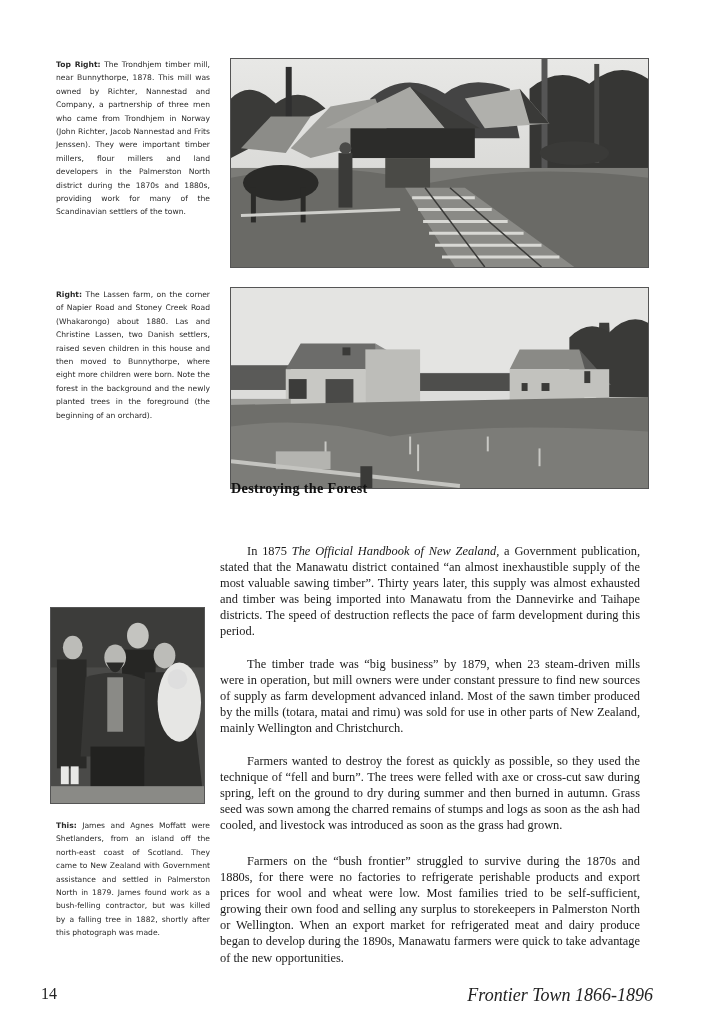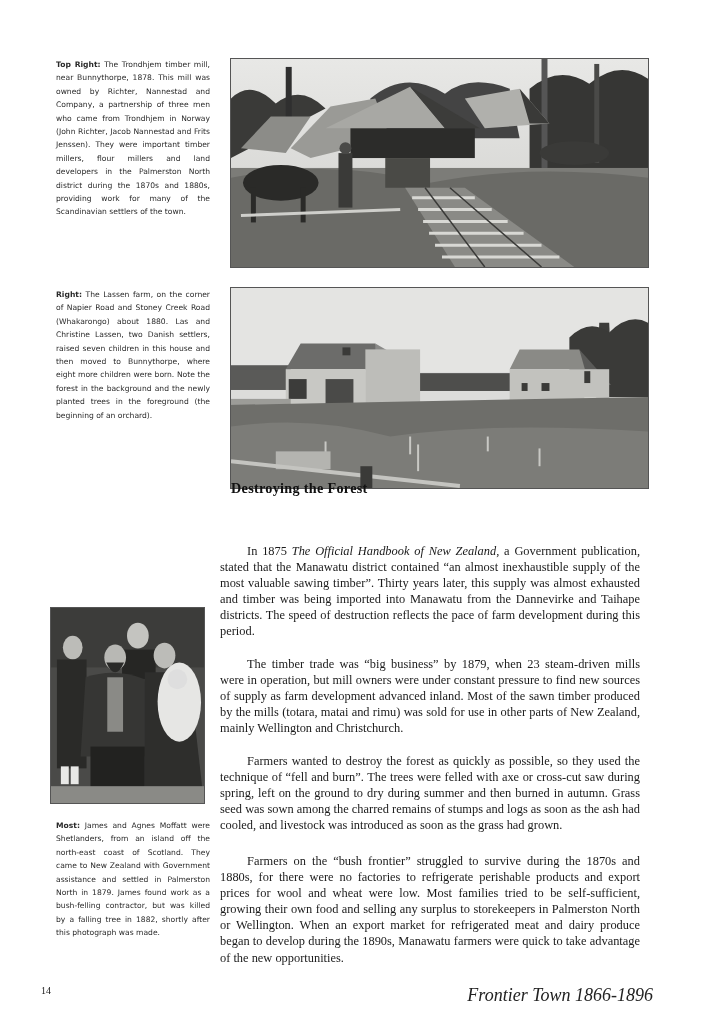--- a/index.html
+++ b/index.html
@@ -24,21 +24,21 @@
     }
     .body-text {
       position: absolute; left: 220px; width: 420px;
       font-family: Liberation Serif, serif; font-size: 12.4px; line-height: 16.1px;
       text-align: justify; color: #1a1a1a;
     }
     .body-text p { margin: 0; text-indent: 27px; }
     .body-text i { font-style: italic; }
     .footer-left {
       position: absolute; left: 41px; top: 985px;
-      font-family: "Liberation Serif", serif; font-size: 10px; color: #222;
+      font-family: "Liberation Serif", serif; font-size: 16px; color: #222;
     }
     .footer-right {
       position: absolute; right: 58px; top: 985px;
       font-family: "Liberation Serif", serif; font-style: italic; font-size: 18px; color: #222;
     }
   </style>
 </head>
 <body>
 
 <div class="caption" style="top:58px;">
@@ -171,21 +171,21 @@
     <path d="M95 65 L140 65 L155 197 L95 197 Z" fill="#2e2e2c"></path>
 
     <ellipse cx="130" cy="95" rx="22" ry="40" fill="#e6e6e4"></ellipse>
     <ellipse cx="128" cy="72" rx="10" ry="10" fill="#dedede"></ellipse>
 
     <rect x="0" y="180" width="155" height="17" fill="#8a8a86"></rect>
   </svg>
 </div>
 
 <div class="caption" style="top:819px;">
-  <span class="lead">Most:</span><span> James and Agnes Moffatt were Shetlanders, from an island off the north-east coast of Scotland. They came to New Zealand with Government assistance and settled in Palmerston North in 1879. James found work as a bush-felling contractor, but was killed by a falling tree in 1882, shortly after this photograph was made.</span>
+  <span class="lead">This:</span><span> James and Agnes Moffatt were Shetlanders, from an island off the north-east coast of Scotland. They came to New Zealand with Government assistance and settled in Palmerston North in 1879. James found work as a bush-felling contractor, but was killed by a falling tree in 1882, shortly after this photograph was made.</span>
 </div>
 
 <div class="heading">Destroying the Forest</div>
 
 <div class="body-text" style="top:543px;">
   <p><span>In 1875 </span><i>The Official Handbook of New Zealand</i><span>, a Government publication, stated that the Manawatu district contained “an almost inexhaustible supply of the most valuable sawing timber”. Thirty years later, this supply was almost exhausted and timber was being imported into Manawatu from the Dannevirke and Taihape districts. The speed of destruction reflects the pace of farm development during this period.</span></p>
 </div>
 
 <div class="body-text" style="top:656px;">
   <p>The timber trade was “big business” by 1879, when 23 steam-driven mills were in operation, but mill owners were under constant pressure to find new sources of supply as farm development advanced inland. Most of the sawn timber produced by the mills (totara, matai and rimu) was sold for use in other parts of New Zealand, mainly Wellington and Christchurch.</p>

